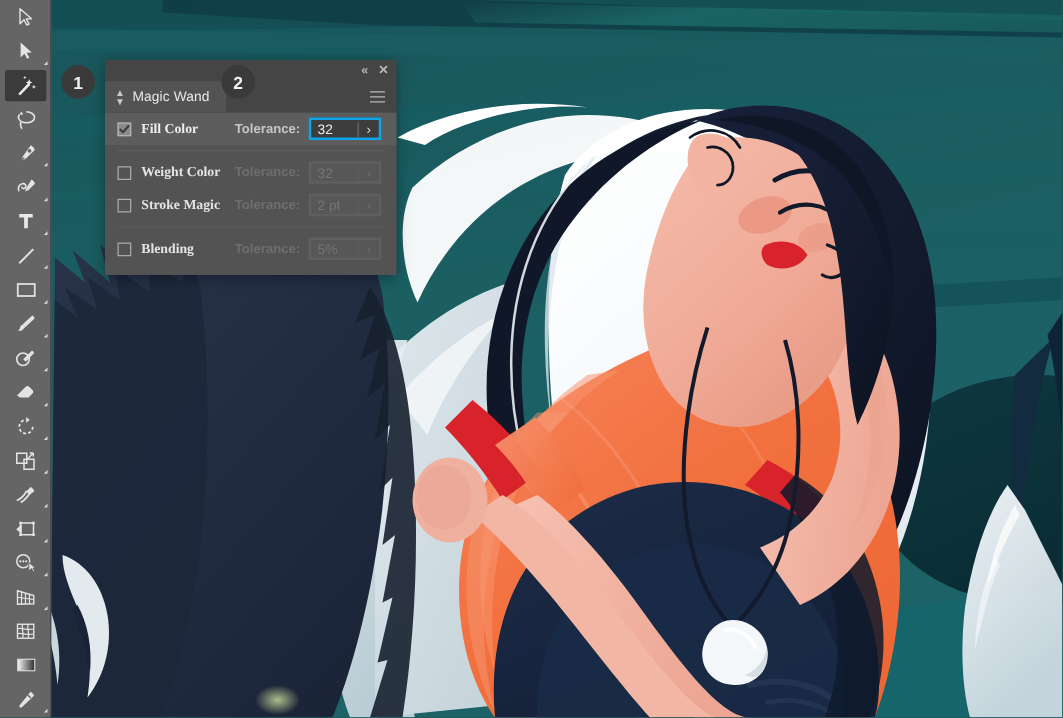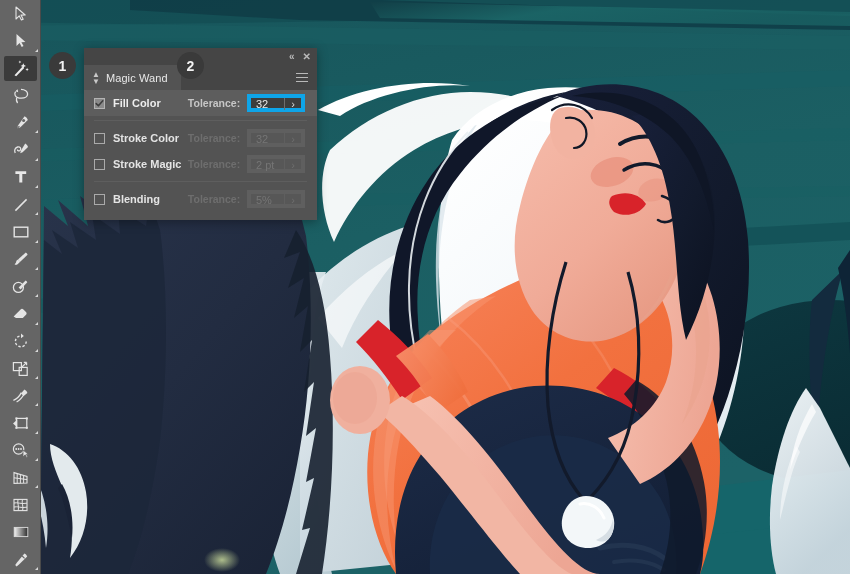--- a/index.html
+++ b/index.html
@@ -74,29 +74,29 @@
     display:flex;align-items:center;height:26px;padding:0 12px 0 10px;box-sizing:border-box;
   }
   .prow.active{background:#5d5d5d;}
   .prow .cb{
     width:11px;height:11px;box-sizing:border-box;
     border:1px solid #aaa;background:transparent;margin-right:8px;flex:0 0 auto;
     display:flex;align-items:center;justify-content:center;
   }
   .prow.active .cb{background:#8a8a8a;border-color:#b3b3b3;}
   .prow .cb svg{display:block;}
-  .prow .lbl{color:#ededed;font-weight:bold;font-size:11px;white-space:nowrap;}
+  .prow .lbl{color:#ededed;font-weight:bold;font-size:11px;white-space:nowrap;font-family:Liberation Serif, serif;}
   .prow.dim .lbl{color:#e4e4e4;}
   .prow .tolwrap{margin-left:auto;display:flex;align-items:center;gap:4px;}
   .prow .tollbl{color:#c6c6c6;font-size:10.5px;font-weight:bold;white-space:nowrap;
     overflow:hidden;width:58px;text-align:center;}
   .prow.dim .tollbl{color:#6e6e6e;}
   .field{
-    display:flex;align-items:flex-start;width:58px;height:18px;
-    background:#3d3d3d;border:4px solid #0ea5e9;box-sizing:border-box;
+    display:flex;align-items:flex-end;width:58px;height:18px;
+    background:#3d3d3d;border:2px solid #0ea5e9;box-sizing:border-box;
   }
   .prow.dim .field{background:#575757;border-color:#5f5f5f;}
   .field .val{flex:1;display:flex;align-items:center;padding-left:5px;color:#e9e9e9;font-size:11px;}
   .prow.dim .field .val{color:#757575;}
   .field .chev{
     width:16px;display:flex;align-items:center;justify-content:center;
     color:#dcdcdc;font-size:11px;border-left:1px solid #6e6e6e;
   }
   .prow.dim .field .chev{color:#6e6e6e;border-left-color:#5f5f5f;}
   .field.empty{visibility:hidden;}
@@ -638,21 +638,21 @@
             <span class="val">32</span>
             <span class="chev">›</span>
           </span>
         </span>
       </div>
 
       <div class="divider"></div>
 
       <div class="prow dim">
         <span class="cb"></span>
-        <span class="lbl">Stroke Color</span>
+        <span class="lbl">Weight Color</span>
         <span class="tolwrap">
           <span class="tollbl">Tolerance:</span>
           <span class="field">
             <span class="val">32</span>
             <span class="chev">›</span>
           </span>
         </span>
       </div>
 
       <div class="prow dim">

